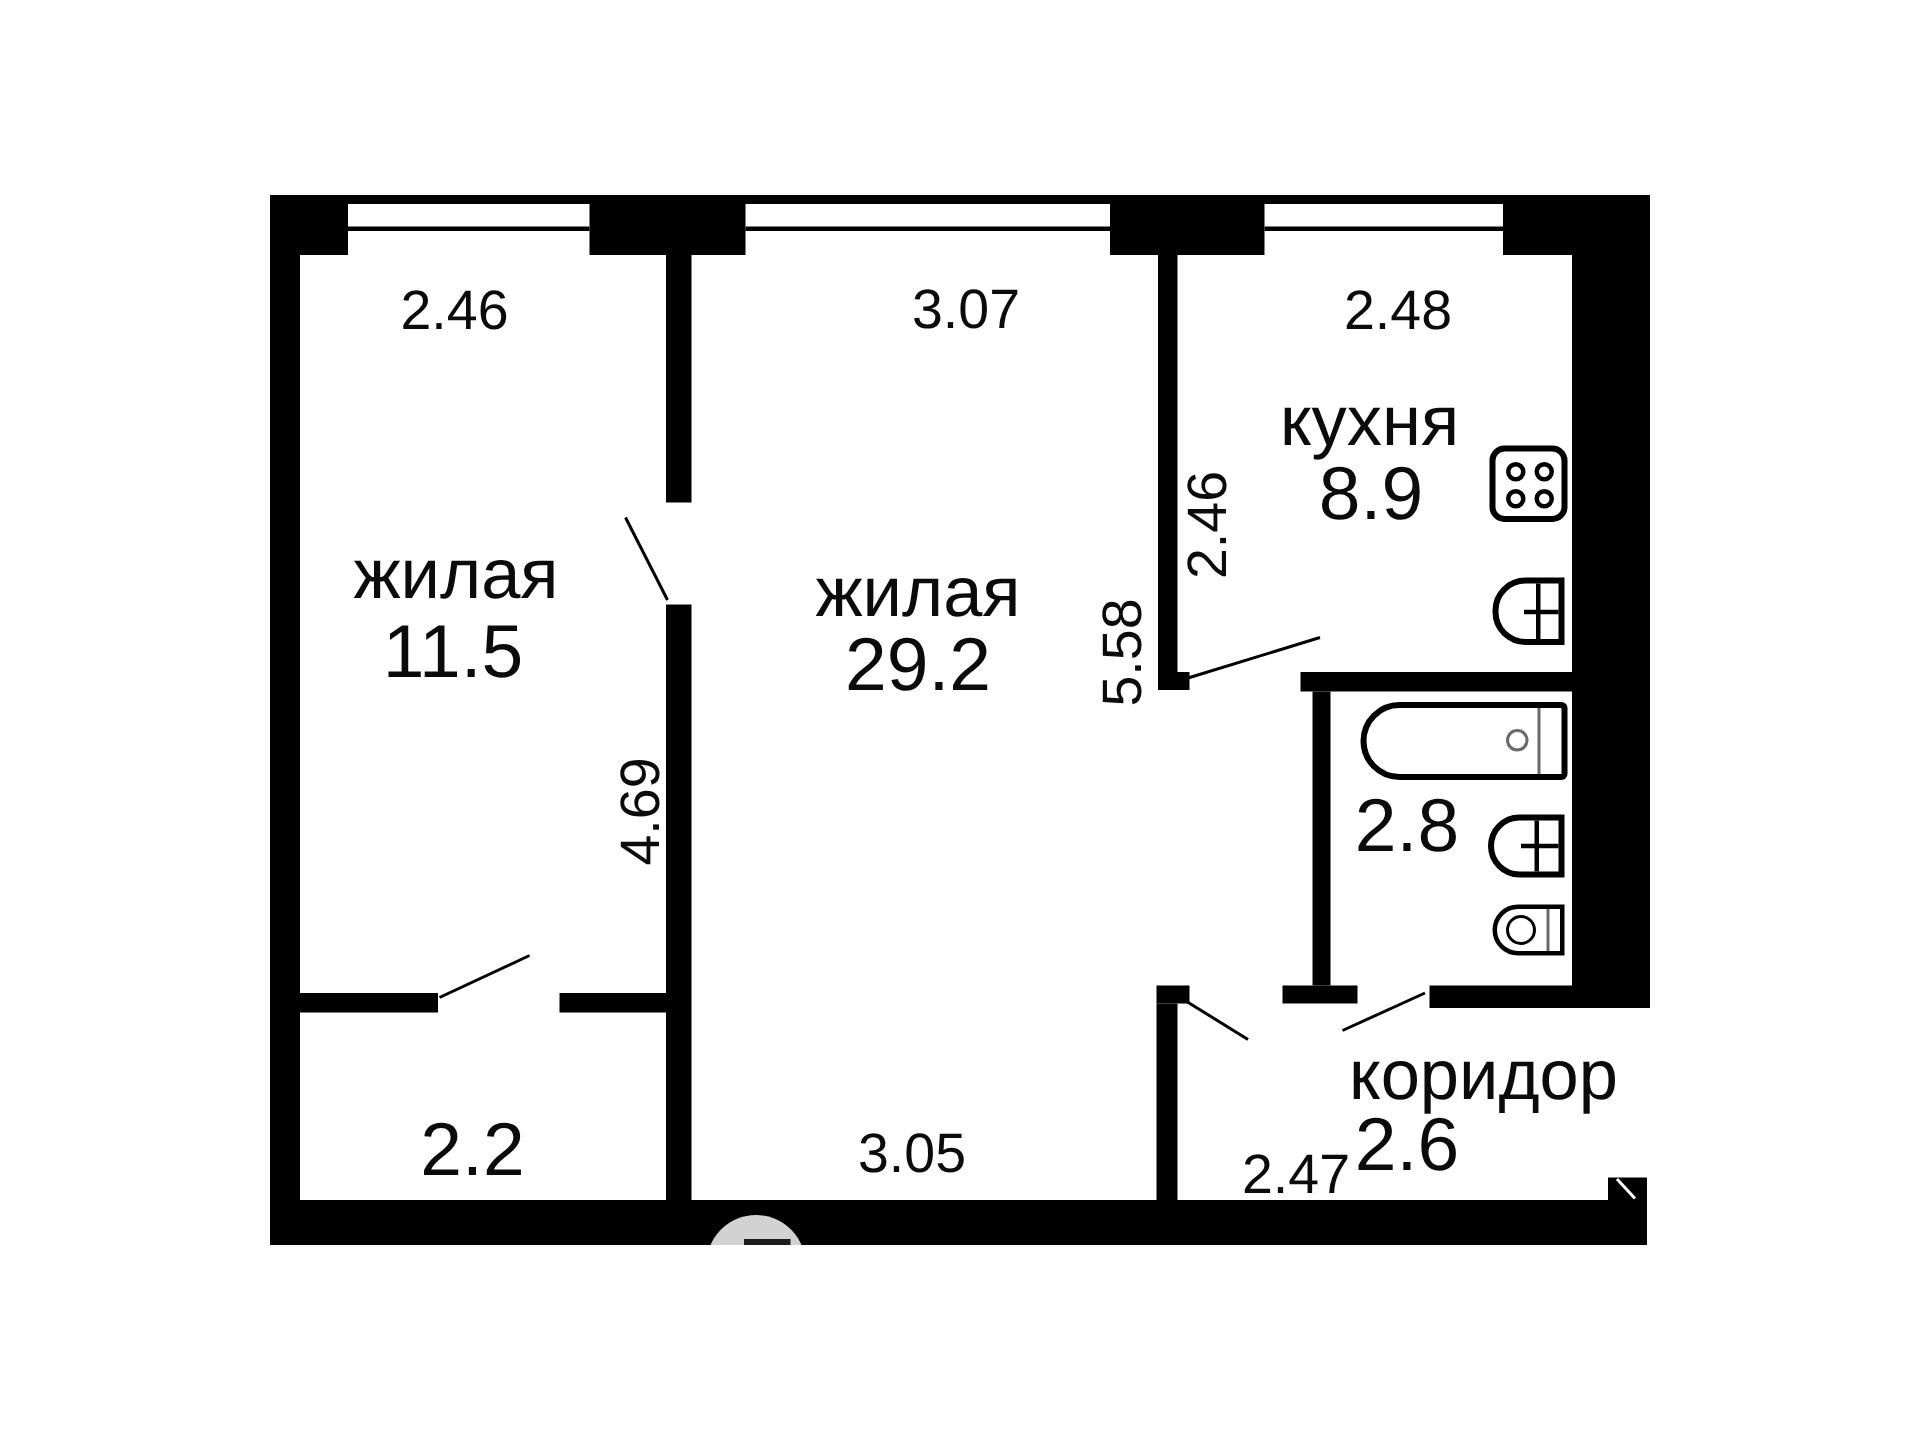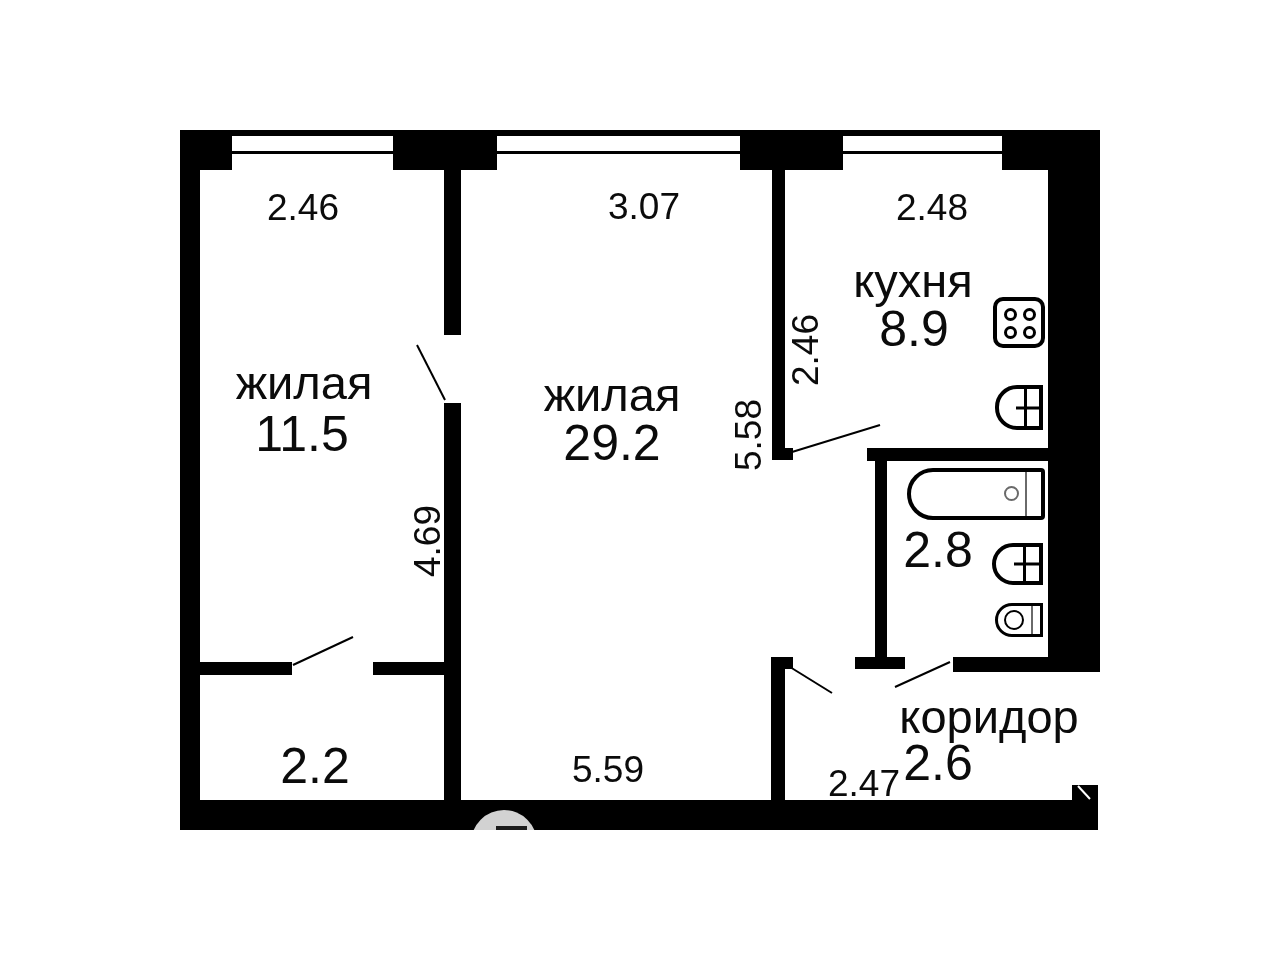--- a/index.html
+++ b/index.html
@@ -124,20 +124,20 @@
   <div class="lbl room-area" style="left:315px;top:766px;">2.2</div>
 
   <div class="lbl room-name" style="left:941px;top:716px;margin-left:48px;">коридор</div>
   <div class="lbl room-area" style="left:938px;top:763px;">2.6</div>
 
   <div class="lbl room-area" style="left:938px;top:550px;text-align:center;">2.8</div>
 
   <div class="lbl dim" style="left:303px;top:207px;">2.46</div>
   <div class="lbl dim" style="left:612px;top:206px;margin-left:32px;">3.07</div>
   <div class="lbl dim" style="left:932px;top:207px;text-align:right;">2.48</div>
-  <div class="lbl dim" style="left:608px;top:769px;">5.59</div>
+  <div class="lbl dim" style="left:608px;top:769px;">3.05</div>
   <div class="lbl dim" style="left:864px;top:783px;">2.47</div>
 
   <div class="vdim" style="left:805px;top:350px;">2.46</div>
   <div class="vdim" style="left:748px;top:435px;">5.58</div>
   <div class="vdim" style="left:427px;top:541px;">4.69</div>
 
 </div>
 
 </body></html>

